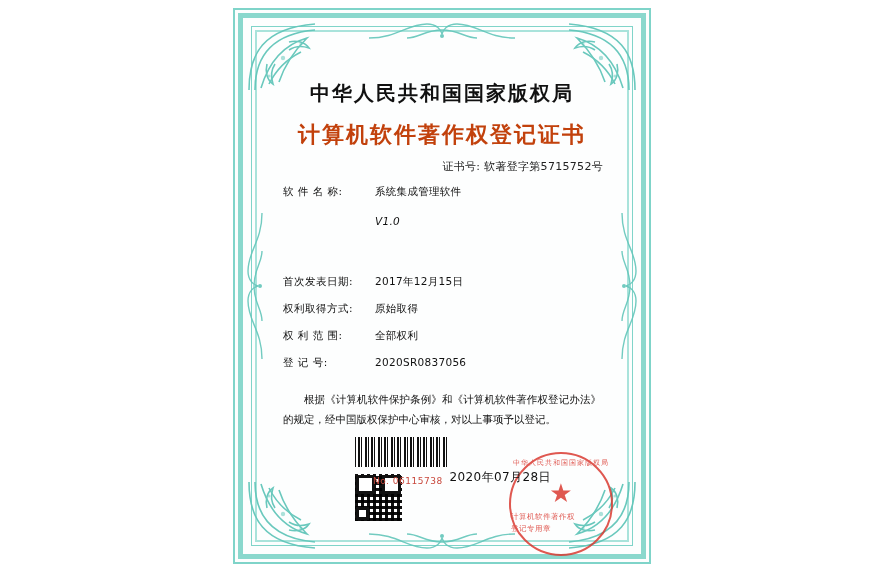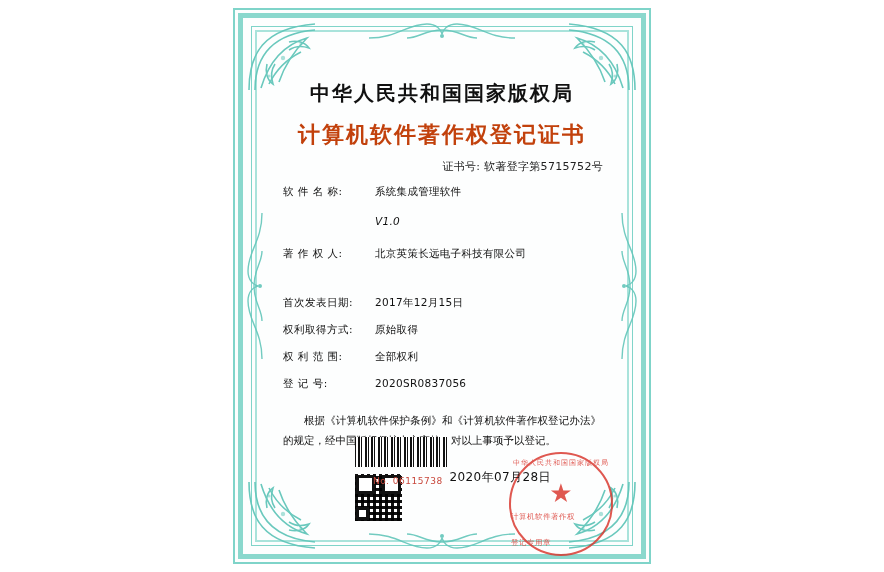--- a/index.html
+++ b/index.html
@@ -244,21 +244,21 @@
   .seal .inner-l1, .seal .inner-l2 {
     position: absolute;
     left: 0;
     width: 100%;
     text-align: left;
     font-size: 7.5px;
     color: #d9342b;
     letter-spacing: 0.5px;
   }
   .seal .inner-l1 { top: 58px; }
-  .seal .inner-l2 { top: 84px; }
+  .seal .inner-l2 { top: 70px; }
 
   .doc-no {
     position: absolute;
     left: 64px;
     bottom: 44px;
     font-size: 9px;
     color: #c8483c;
     letter-spacing: 0.5px;
     margin-left: 40px;
   }
@@ -386,24 +386,20 @@
         <div class="field-row">
           <div class="field-label">软 件 名 称:</div>
           <div class="field-value">
             <span>系统集成管理软件</span>
             <span class="line2">V1.0</span>
           </div>
         </div>
 
         <div class="gap-md"></div>
 
-        <div class="field-row">
-          <div class="field-label">著 作 权 人:</div>
-          <div class="field-value">北京英策长远电子科技有限公司</div>
-        </div>
 
         <div class="gap-lg"></div>
 
 
         <div class="gap-sm"></div>
 
         <div class="field-row">
           <div class="field-label">首次发表日期:</div>
           <div class="field-value">2017年12月15日</div>
         </div>

